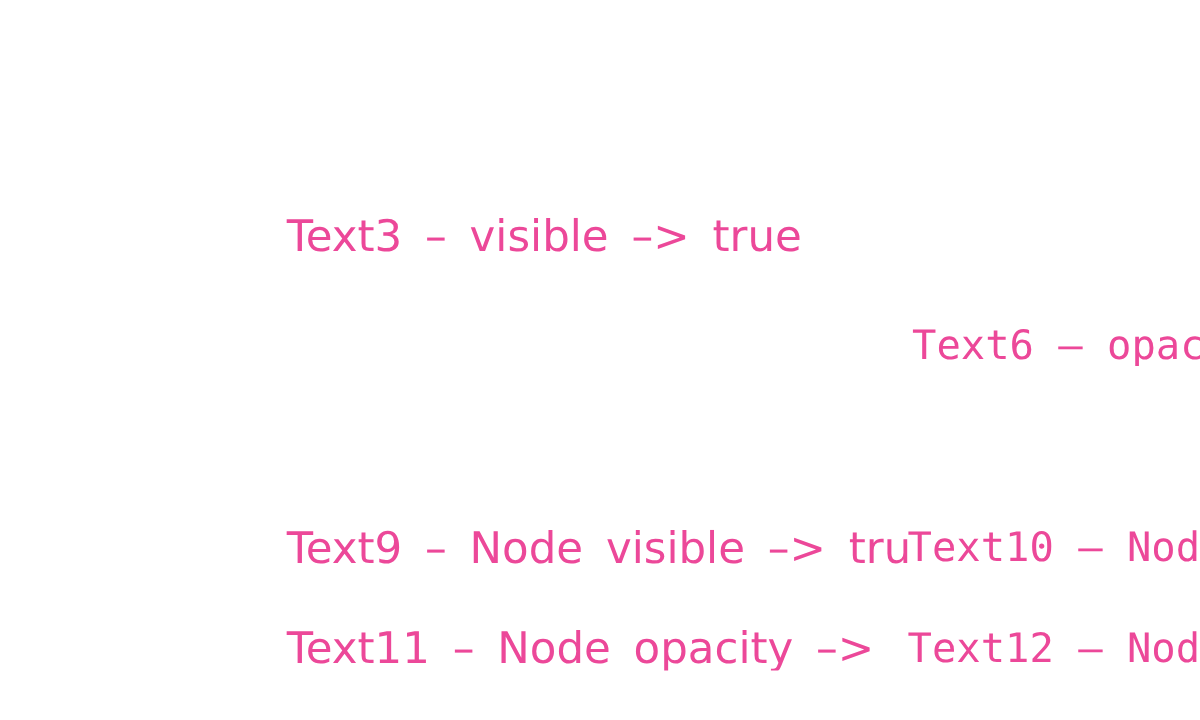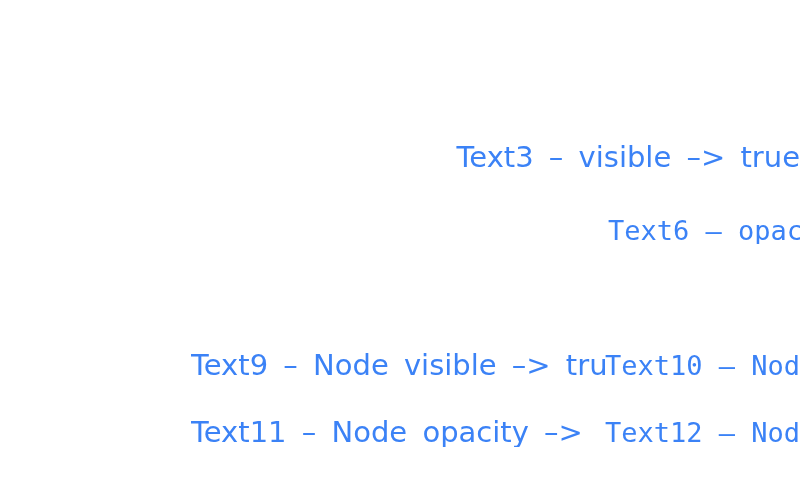--- a/index.html
+++ b/index.html
@@ -17,22 +17,21 @@
     position: absolute;
     left: 0; top: 0;
     width: 800px;
     height: 480px;
     background: #ffffff;
   }
   .run {
     position: absolute;
     white-space: nowrap;
     overflow: hidden;
-    color: #3b82f6;
-    text-align: right;
+    color: #ec4899;
   }
   .sans-run {
     font-family: "DejaVu Sans", "Liberation Sans", sans-serif;
     font-size: 29px;
     line-height: 29px;
     word-spacing: 6px;
   }
   .mono-run {
     font-family: "DejaVu Sans Mono", "Liberation Mono", monospace;
     font-size: 27px;

